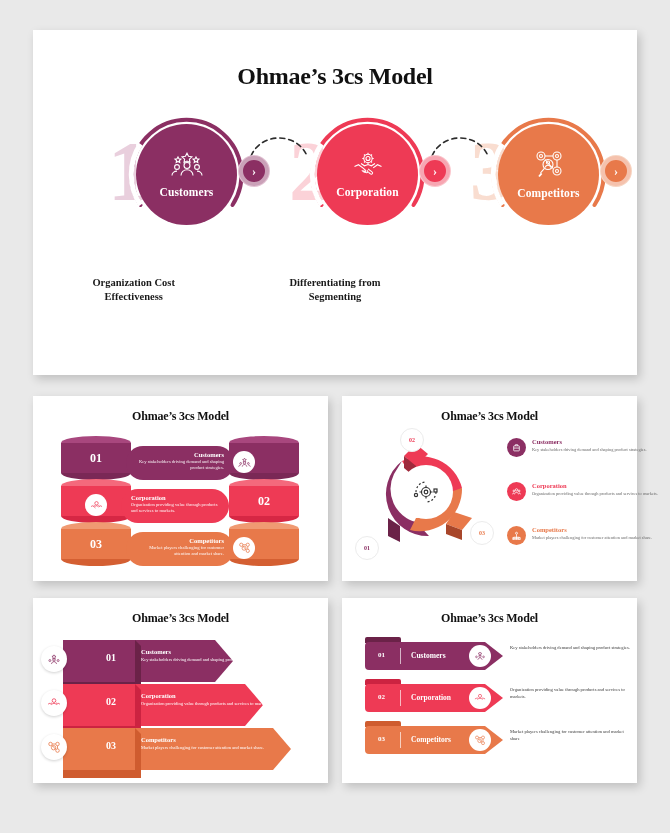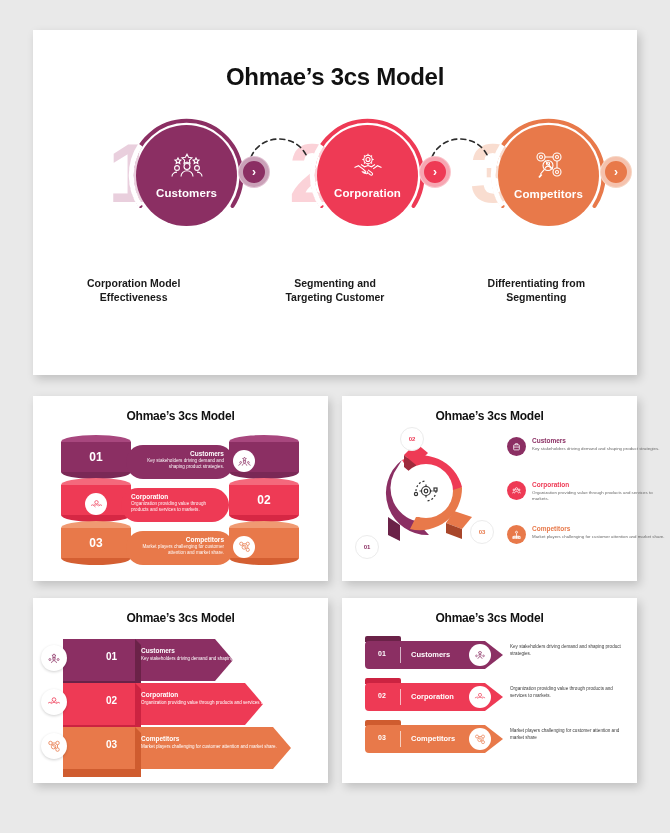--- a/index.html
+++ b/index.html
@@ -2,21 +2,21 @@
 <html><head>
 <meta charset="utf-8">
 <style>
   * { box-sizing: border-box; margin: 0; padding: 0; }
   html, body {
     width: 670px; height: 833px;
     background: #e9e9e9;
     font-family: "Liberation Sans", sans-serif;
     overflow: hidden;
   }
-  .page { position: relative; width: 670px; height: 741px; }
+  .page { position: relative; width: 670px; height: 741px; font-family: Liberation Serif, serif; }
 
   
   .slide {
     position: absolute;
     background: #ffffff;
     box-shadow: 3px 4px 9px rgba(0,0,0,0.18);
   }
 
   
   .hero { left: 33px; top: 30px; width: 604px; height: 345px; }
@@ -283,24 +283,22 @@
               <path d="M6 26.5l2.6-3.1" stroke-width="1.8"></path>
             </svg>
           </span>
           <span class="lbl">Competitors</span>
         </div>
         <div class="chev c3">›</div>
       </div>
     </div>
 
     <div class="hero-captions">
-      <div class="cap">Corporation Model
+      <div class="cap">Organization Cost
 Effectiveness</div>
-      <div class="cap">Segmenting and
-Targeting Customer</div>
       <div class="cap">Differentiating from
 Segmenting</div>
     </div>
   </div>
 
   <div class="slide th tl">
     <div class="th-title">Ohmae’s 3cs Model</div>
     <div class="th-body">
 
       <div class="cyl" style="left:28px; top:12px;">

